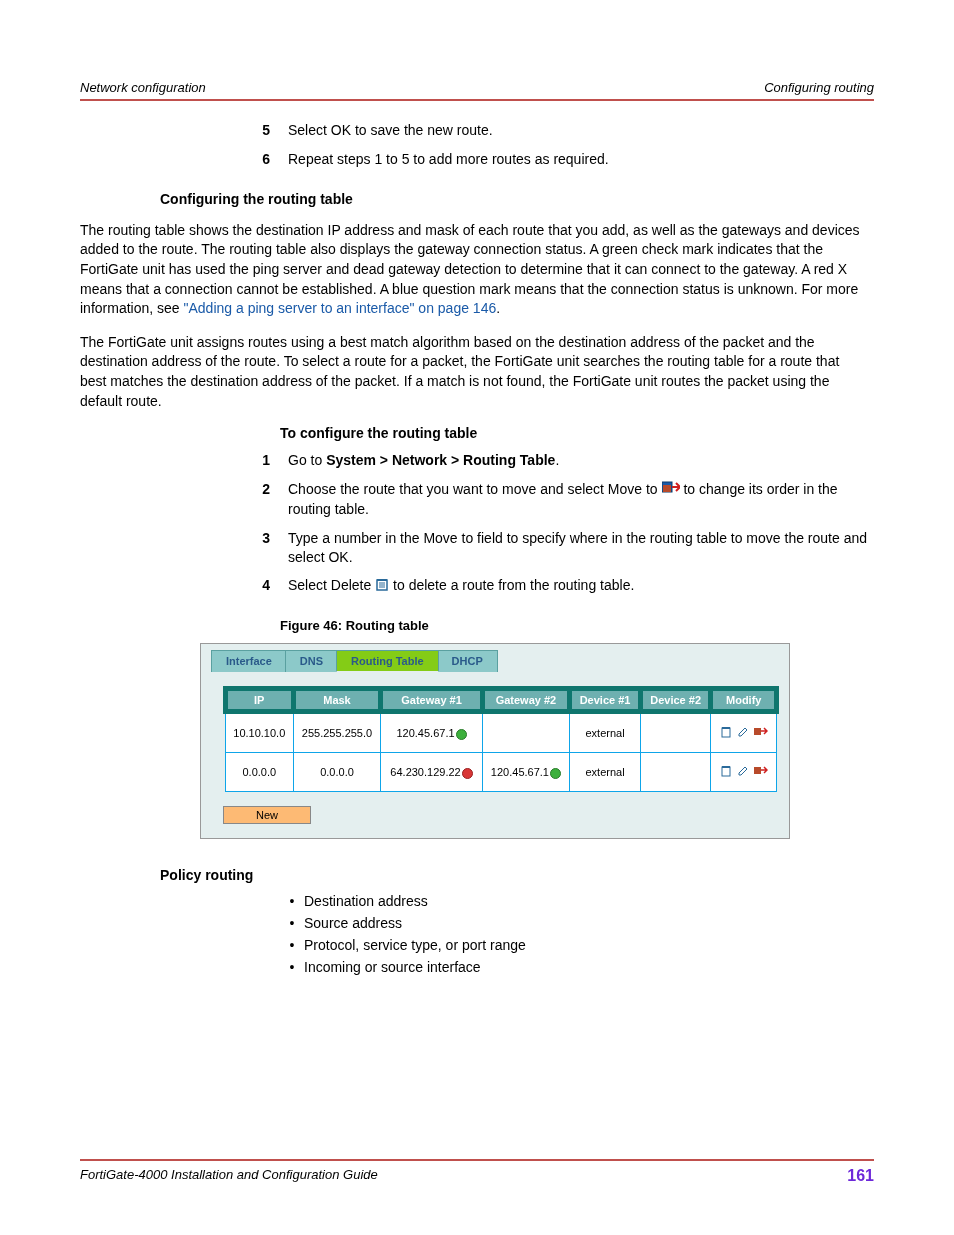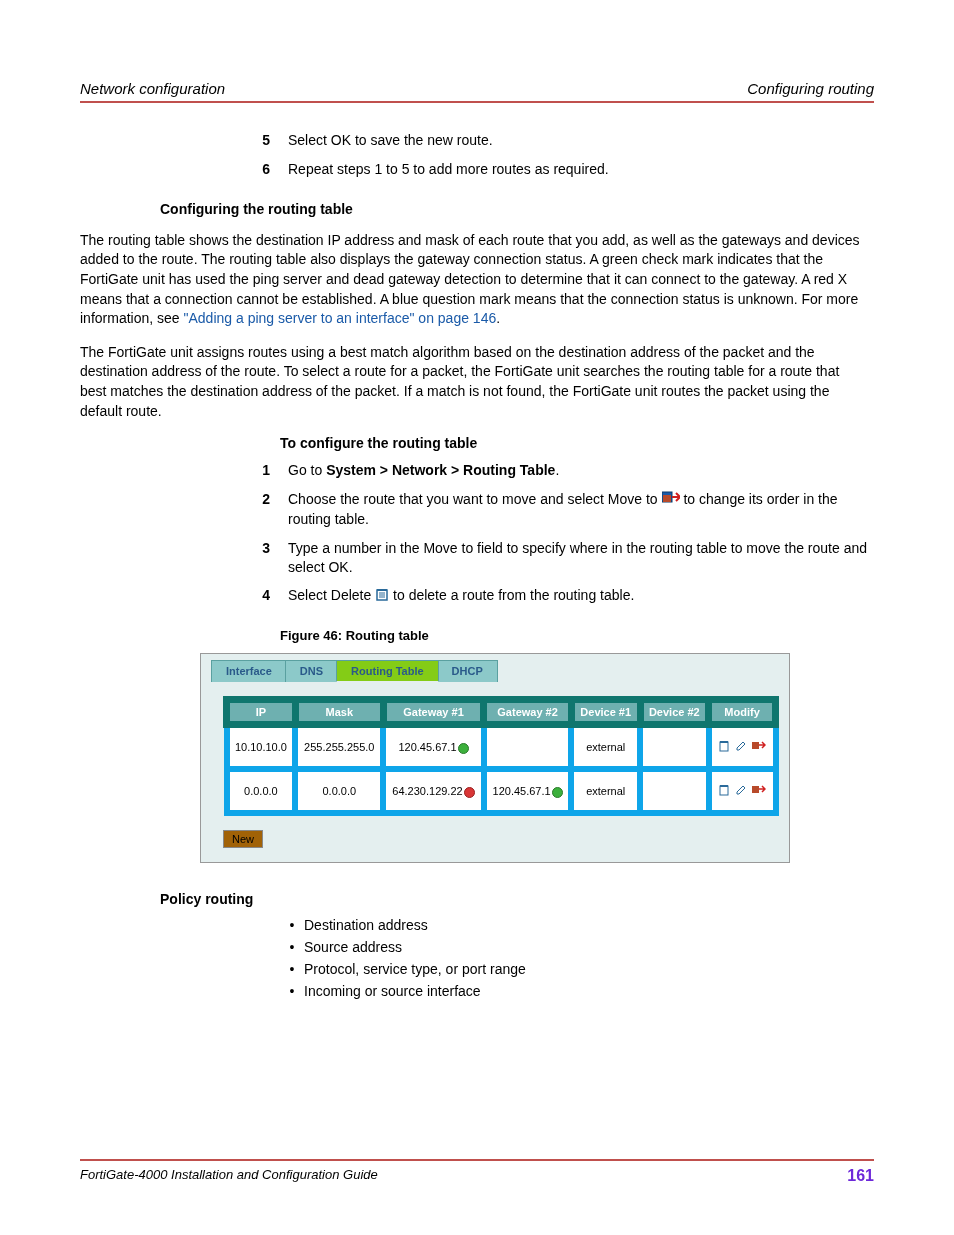--- a/index.html
+++ b/index.html
@@ -14,24 +14,24 @@
     width: 954px;
     height: 1235px;
     position: relative;
     box-sizing: border-box;
     padding: 80px 80px 60px 80px;
   }
   .header {
     display: flex;
     justify-content: space-between;
     font-style: italic;
-    font-size: 15px;
+    font-size: 13px;
     padding-bottom: 4px;
     border-bottom: 2px solid #c0504d;
-    margin-bottom: 28px;
+    margin-bottom: 20px;
   }
   .step-list {
     margin-left: 160px;
     margin-bottom: 22px;
   }
   .step-row {
     display: flex;
     margin-bottom: 10px;
     line-height: 1.35;
   }
@@ -111,45 +111,45 @@
   table.routing {
     border-collapse: collapse;
     font-size: 11px;
     width: 100%;
   }
   table.routing th {
     background: #6eb0b0;
     color: #fff;
     font-weight: bold;
     padding: 3px 4px;
-    border: 7px solid #0f766e;
+    border: 5px solid #0f766e;
     text-align: center;
   }
   table.routing td {
-    border: 6px solid #0ea5e9;
+    border: 1px solid #0ea5e9;
     padding: 12px 4px;
     text-align: center;
     background: #fff;
     white-space: nowrap;
   }
   .status-dot {
     display:inline-block;
     width:9px; height:9px;
     border-radius:50%;
     vertical-align: middle;
     margin-left:1px;
   }
   .green { background:#3cb03c; border:1px solid #2a7a2a;}
   .redx { background:#d93636; border:1px solid #992020;}
   .new-btn {
     margin: 14px 0 0 22px;
-    background: #a16207;
+    background: #fdba74;
     border: 1px solid #888;
     font-size: 11px;
-    padding: 2px 8px;
+    padding: 2px 32px;
     cursor: pointer;
   }
   .bullets {
     margin-left: 200px;
     margin-bottom: 6px;
   }
   .bullet-row {
     display:flex;
     margin-bottom:6px;
   }

